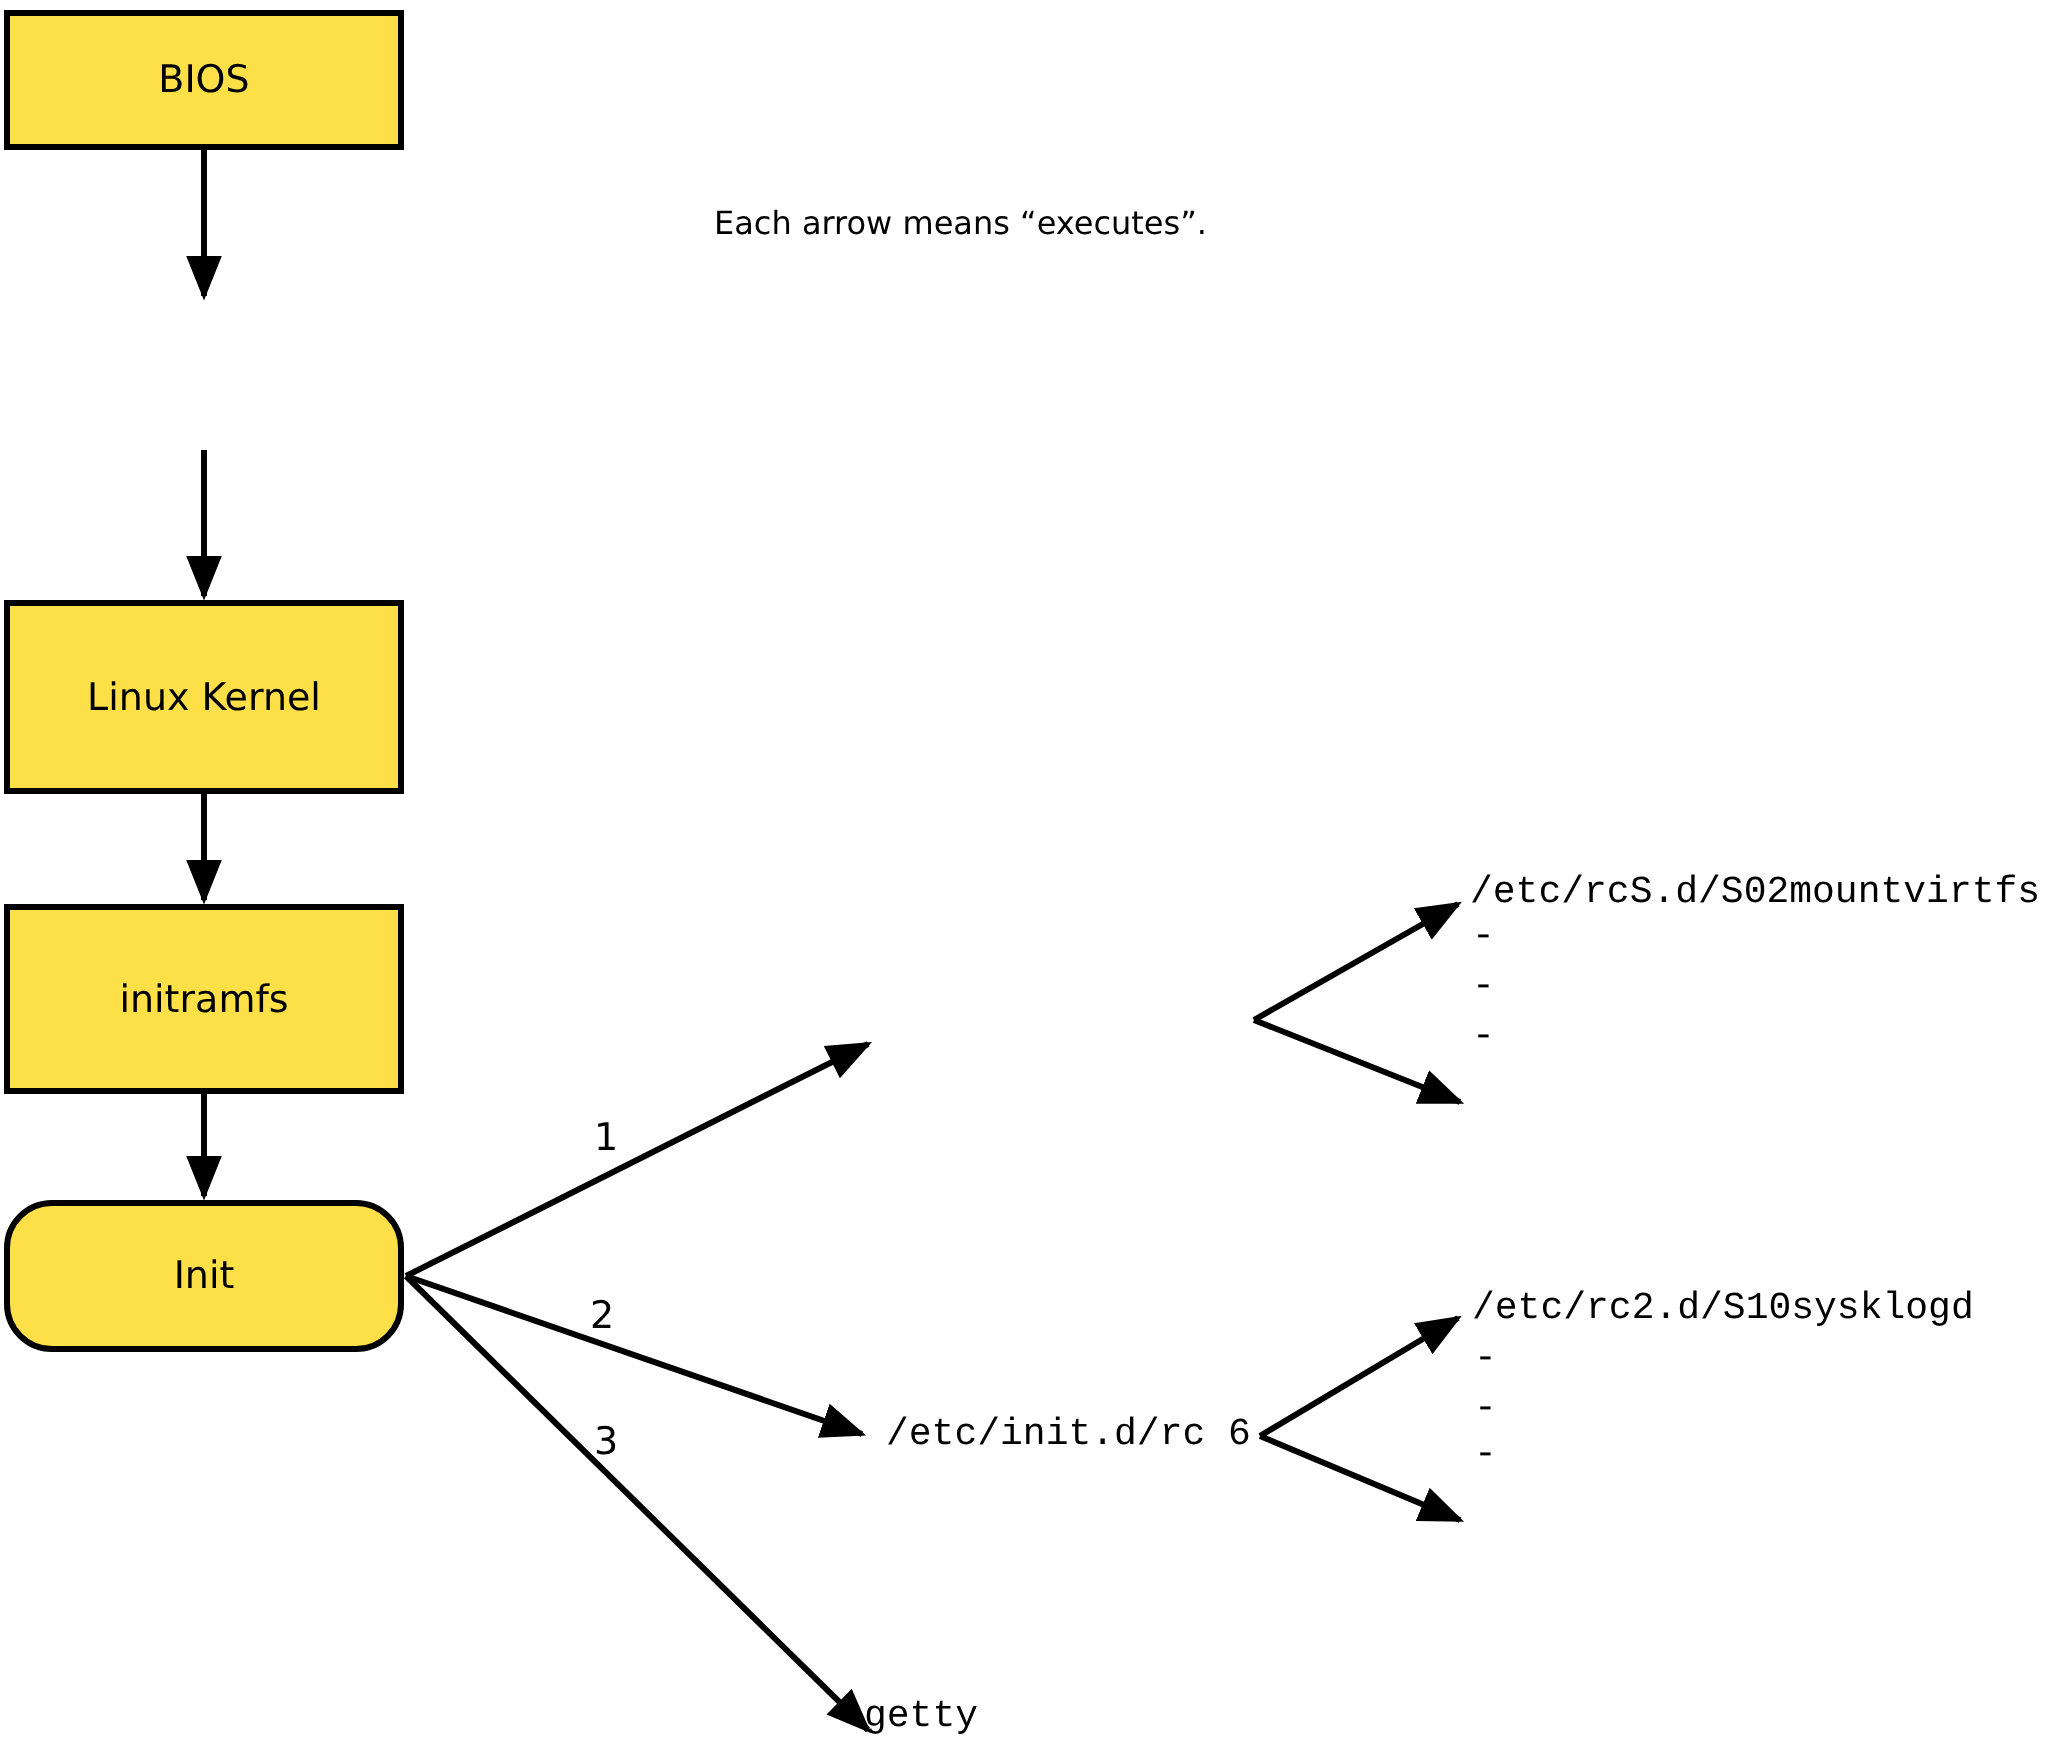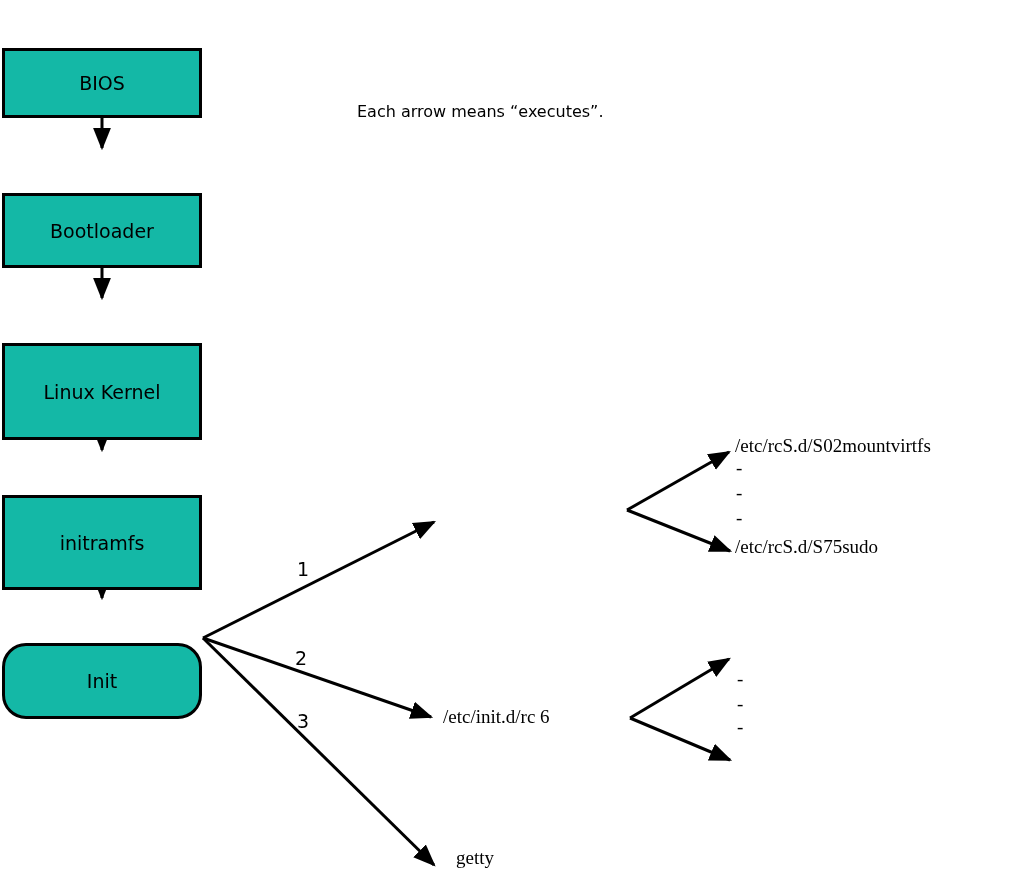--- a/index.html
+++ b/index.html
@@ -22,26 +22,25 @@
     top: 0;
     width: 1024px;
     height: 875px;
   }
   .box {
     position: absolute;
     left: 2px;
     width: 200px;
     box-sizing: border-box;
     border: 3px solid #000000;
-    background: #14b8a6;
+    background: #fde047;
     display: flex;
     align-items: center;
     justify-content: center;
     font-size: 19px;
-    margin-top: 43px;
   }
   .b-bios       { top: 5px;   height: 70px; }
   .b-bootloader { top: 150px; height: 75px; }
   .b-kernel     { top: 300px; height: 97px; }
   .b-initramfs  { top: 452px; height: 95px; }
   .b-init       { top: 600px; height: 76px; border-radius: 24px; }
   .caption {
     position: absolute;
     left: 357px;
     top: 102px;
@@ -50,38 +49,38 @@
   }
   .edge-num {
     position: absolute;
     font-size: 19px;
   }
   .en-1 { left: 297px; top: 558px; }
   .en-2 { left: 295px; top: 647px; }
   .en-3 { left: 297px; top: 710px; }
   .mono {
     position: absolute;
-    font-family: Liberation Serif, serif;
+    font-family: Liberation Mono, monospace;
     font-size: 19px;
     line-height: 22px;
     white-space: pre;
   }
   .m-rcs        { left: 444px; top: 499px; }
   .m-rcs-c0     { left: 735px; top: 435px; }
   .m-rcs-c1     { left: 736px; top: 457px; }
   .m-rcs-c2     { left: 736px; top: 482px; }
   .m-rcs-c3     { left: 736px; top: 507px; }
   .m-rcs-c4     { left: 735px; top: 536px; }
   .m-rc2        { left: 443px; top: 706px; }
   .m-rc2-c0     { left: 736px; top: 643px; }
   .m-rc2-c1     { left: 737px; top: 668px; }
   .m-rc2-c2     { left: 737px; top: 693px; }
   .m-rc2-c3     { left: 737px; top: 716px; }
   .m-rc2-c4     { left: 736px; top: 748px; }
-  .m-getty      { left: 456px; top: 847px; }
+  .m-getty      { left: 432px; top: 847px; }
   line {
     stroke: #000000;
     stroke-width: 3;
   }
 </style>
 </head>
 <body>
 
 <div class="stage">
 
@@ -102,43 +101,40 @@
     <line x1="627" y1="510" x2="730" y2="551" marker-end="url(#ah)"></line>
     <line x1="630" y1="718" x2="729" y2="659" marker-end="url(#ah)"></line>
     <line x1="630" y1="718" x2="730" y2="760" marker-end="url(#ah)"></line>
   </svg>
 
   <div class="caption">Each arrow means “executes”.</div>
 
   <div class="box b-bios">
     <span>BIOS</span>
   </div>
-  <div class="box b-bootloader">
-    <span>Bootloader</span>
-  </div>
   <div class="box b-kernel">
     <span>Linux Kernel</span>
   </div>
   <div class="box b-initramfs">
     <span>initramfs</span>
   </div>
   <div class="box b-init">
     <span>Init</span>
   </div>
 
   <div class="edge-num en-1">1</div>
   <div class="edge-num en-2">2</div>
   <div class="edge-num en-3">3</div>
 
   <div class="mono m-rcs-c0">/etc/rcS.d/S02mountvirtfs</div>
   <div class="mono m-rcs-c1">-</div>
   <div class="mono m-rcs-c2">-</div>
   <div class="mono m-rcs-c3">-</div>
-  <div class="mono m-rcs-c4">/etc/rcS.d/S75sudo</div>
 
   <div class="mono m-rc2">/etc/init.d/rc 6</div>
+  <div class="mono m-rc2-c0">/etc/rc2.d/S10sysklogd</div>
   <div class="mono m-rc2-c1">-</div>
   <div class="mono m-rc2-c2">-</div>
   <div class="mono m-rc2-c3">-</div>
 
   <div class="mono m-getty">getty</div>
 
 </div>
 
 </body></html>

